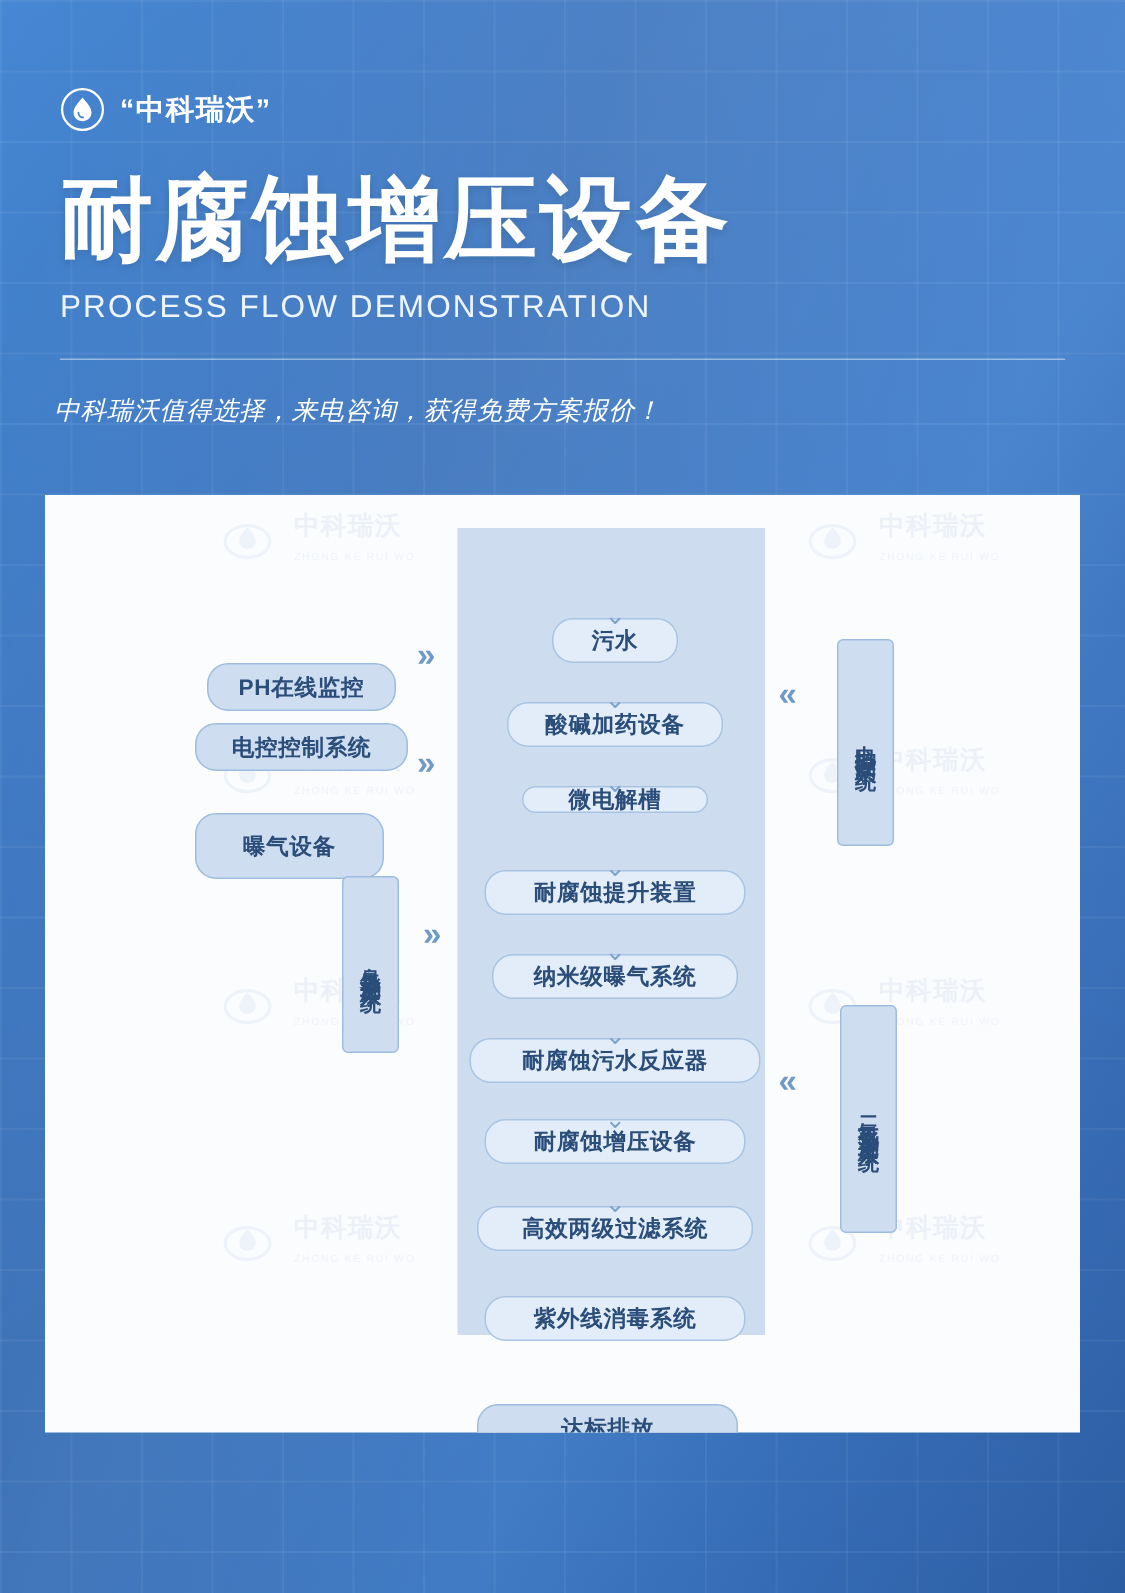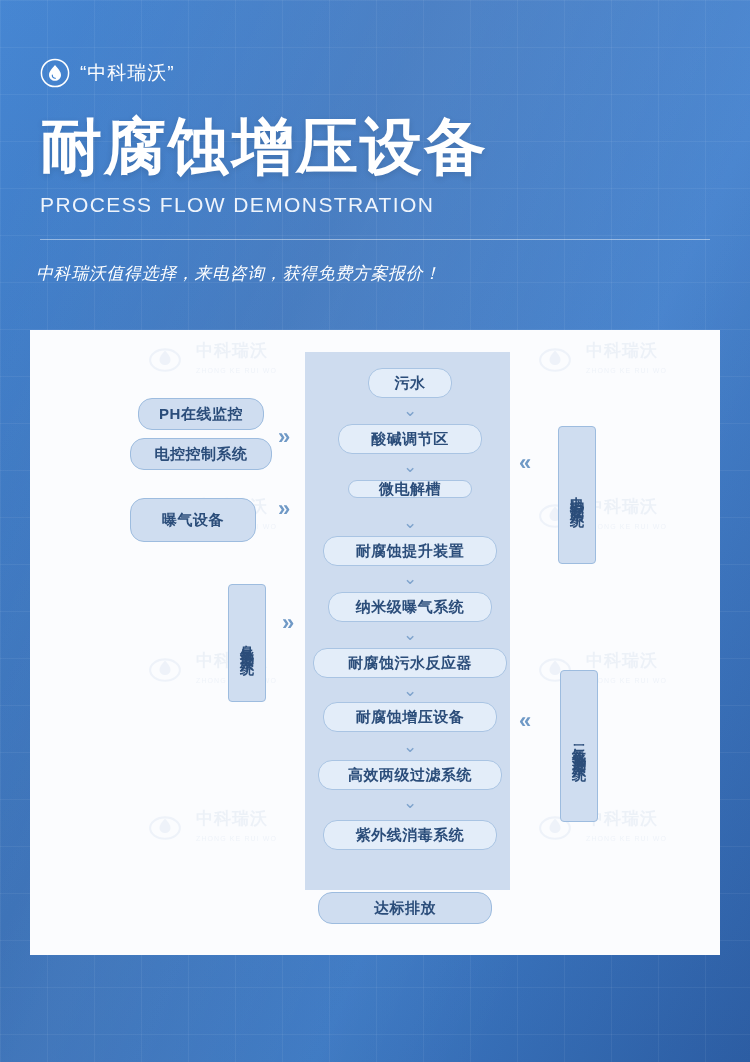--- a/index.html
+++ b/index.html
@@ -56,21 +56,21 @@
     gap: 10px;
   }
   .brand-logo {
     width: 30px; height: 30px;
     display: block;
   }
   .brand-name {
     color: #ffffff;
     font-size: 19px;
     letter-spacing: 1px;
-    font-weight: 400;
+    font-weight: 700;
   }
   .title-cn {
     margin-top: 26px;
     color: #ffffff;
     font-size: 62px;
     font-weight: 800;
     letter-spacing: 2px;
     line-height: 1.05;
     text-shadow: 0 2px 6px rgba(0,0,0,0.12);
   }
@@ -163,20 +163,21 @@
     justify-content: center;
     text-align: center;
     letter-spacing: 0.5px;
   }
   .node.light {
     background: #e3edf9;
     border-color: #a9c4e3;
   }
   .node.pill {
     border-radius: 14px;
+    margin-top: 44px;
   }
   .node.vert {
     writing-mode: vertical-rl;
     text-orientation: upright;
     letter-spacing: 3px;
     line-height: 1.35;
     font-size: 14px;
     padding: 8px 0;
   }
 
@@ -316,21 +317,21 @@
 
       <span class="chev right" style="left:248px; top:96px;">»</span>
       <span class="chev right" style="left:248px; top:168px;">»</span>
 
       <div class="node vert" style="left:198px; top:254px; width:38px; height:118px;">臭氧消毒系统</div>
       <span class="chev right" style="left:252px; top:282px;">»</span>
 
       <div class="node light pill" style="left:338px; top:38px; width:84px; height:30px;">污水</div>
       <span class="chev down" style="left:373px; top:72px;">⌄</span>
 
-      <div class="node light pill" style="left:308px; top:94px; width:144px; height:30px;">酸碱调节区</div>
+      <div class="node light pill" style="left:308px; top:94px; width:144px; height:30px;">酸碱加药设备</div>
       <span class="chev down" style="left:373px; top:128px;">⌄</span>
 
       <div class="node light pill" style="left:318px; top:150px; width:124px; height:18px;">微电解槽</div>
       <span class="chev down" style="left:373px; top:184px;">⌄</span>
 
       <div class="node light pill" style="left:293px; top:206px; width:174px; height:30px;">耐腐蚀提升装置</div>
       <span class="chev down" style="left:373px; top:240px;">⌄</span>
 
       <div class="node light pill" style="left:298px; top:262px; width:164px; height:30px;">纳米级曝气系统</div>
       <span class="chev down" style="left:373px; top:296px;">⌄</span>

